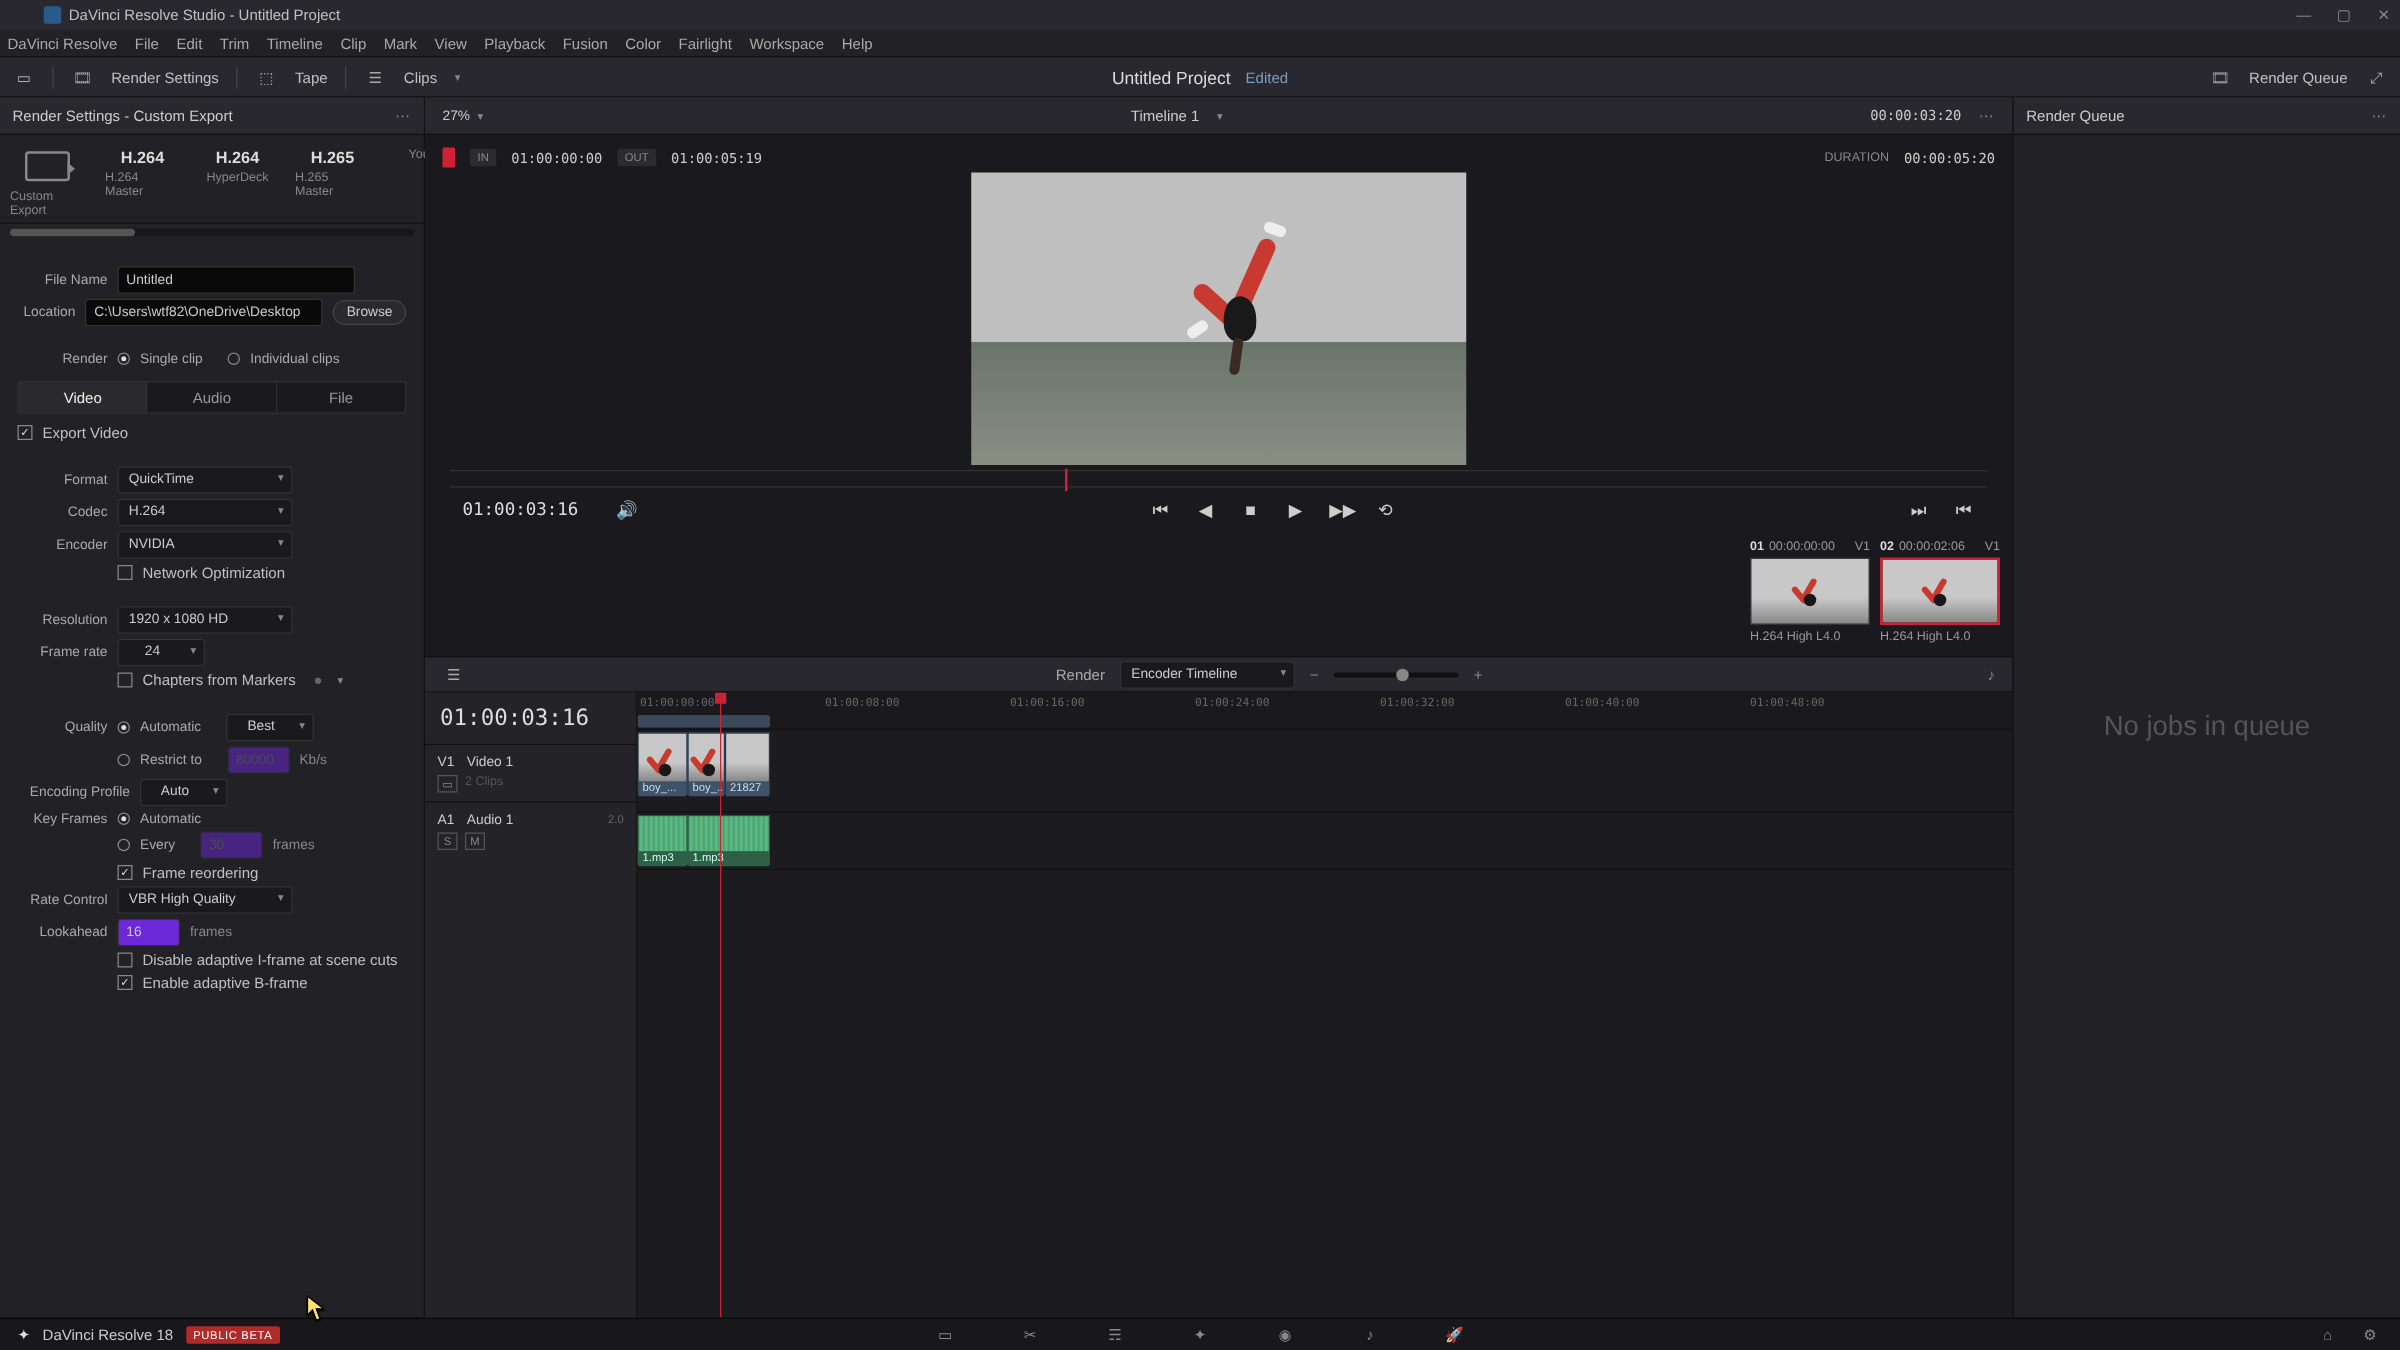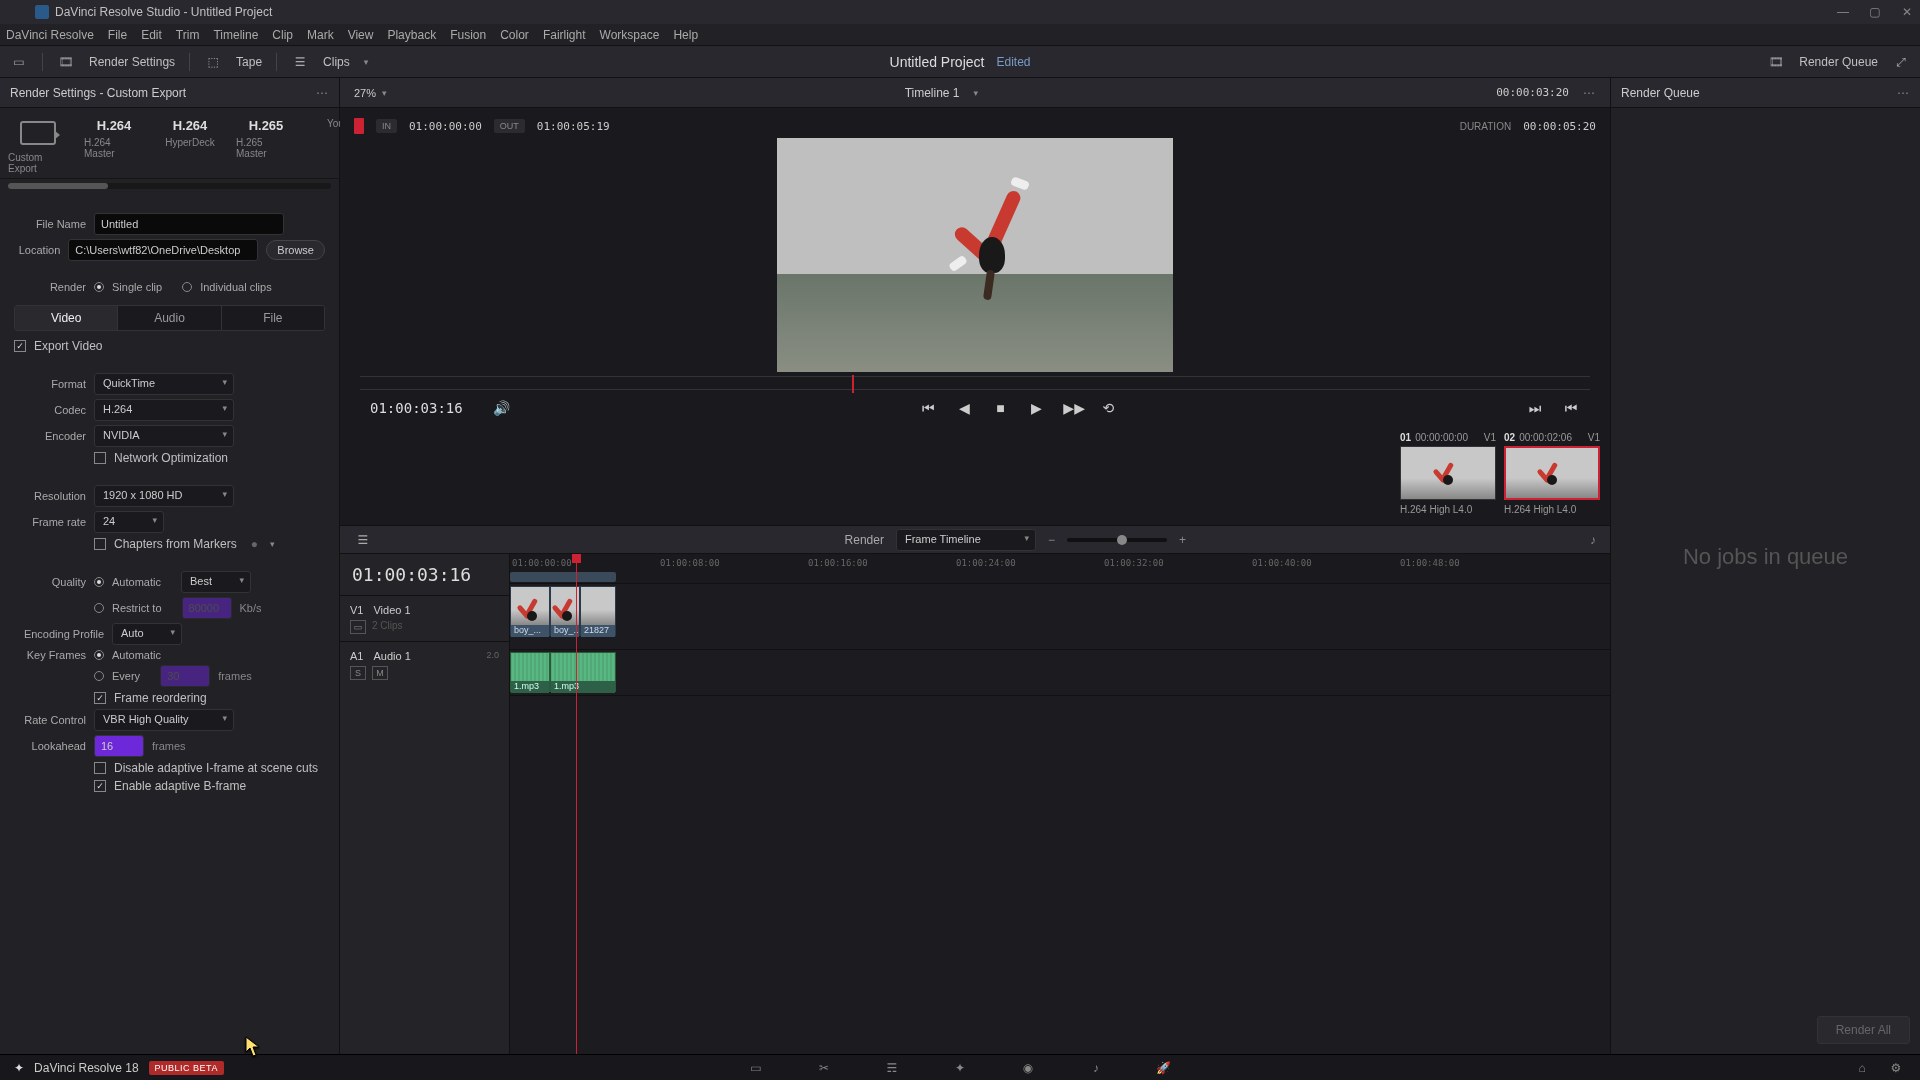--- a/index.html
+++ b/index.html
@@ -53,21 +53,21 @@
 .radio { width: 10px; height: 10px; border-radius: 50%; border: 1px solid #888; display: inline-block; position: relative; cursor:pointer;}
 .radio.on::after { content:''; position:absolute; inset:2px; background:#ddd; border-radius:50%; }
 .radio-label { color: #aaa; font-size: 11px; margin-right: 12px; }
 .tabs { display: flex; margin: 12px 0 8px; border: 1px solid #333; border-radius: 3px; overflow: hidden; }
 .tab { flex:1; text-align: center; padding: 5px 0; color: #999; cursor:pointer; background: #1a1a1e; border-right:1px solid #333;}
 .tab:last-child{border-right:none;}
 .tab.active { background: #2a2a2e; color: #eee; }
 .check { width: 12px; height: 12px; border: 1px solid #888; display: inline-flex; align-items:center; justify-content:center; cursor:pointer; font-size:9px; color:#ddd;}
 .select { background: #1a1a1e; border: 1px solid #333; border-radius: 3px; padding: 3px 22px 3px 8px; color: #ccc; font-size: 11px; height: 22px; position:relative; cursor:pointer; min-width:140px;}
 .select::after { content:'▾'; position:absolute; right:6px; top:3px; color:#888; font-size:9px;}
-.select.narrow{min-width:70px;}
+.select.narrow{min-width:70px;text-align:center;}
 .num-input { background: #6d28d9; border: 1px solid #333; border-radius: 3px; padding: 3px 6px; color: #ccc; width: 50px; font-size: 11px; height:22px;}
 .unit { color: #888; font-size: 11px; }
 .section-gap { height: 12px; }
 .add-btn-wrap { position: absolute; bottom: 8px; left:0; right:0; display:flex; justify-content:center; }
 .add-queue-btn { padding: 6px 20px; background: #2a2a2e; border: 1px solid #555; border-radius: 14px; color: #ddd; font-size: 12px; cursor:pointer; }
 
 
 .center-panel { flex:1; background: #1a1a1e; display: flex; flex-direction: column; }
 .center-top { height: 30px; background: #28282e; display: flex; align-items: center; padding: 0 14px; border-bottom: 1px solid #111; justify-content: space-between;}
 .zoom { color: #ccc; font-size: 11px; display:flex; gap:6px; align-items:center;}
@@ -446,21 +446,21 @@
             </div>
           </div>
         <div class="src-label">H.264 High L4.0</div>
       </div>
     </div>
 
     <div class="tl-toolbar">
       <div class="tb-icon">☰</div>
       <div class="tl-toolbar-right">
         <span style="color:#aaa">Render</span>
-        <div class="select">Frame Timeline</div>
+        <div class="select">Encoder Timeline</div>
         <span style="color:#888">−</span>
         <div class="zoom-slider">
             <div class="zoom-thumb"></div>
           </div>
         <span style="color:#888">+</span>
         <div style="flex:0 0 380px"></div>
         <span style="color:#888">♪</span>
       </div>
     </div>
 
@@ -540,23 +540,20 @@
       </div>
     </div>
   </div>
 
   <div class="right-panel">
     <div class="panel-header">
       <span class="panel-header-title">Render Queue</span>
       <span class="dots">⋯</span>
     </div>
     <div class="queue-body">No jobs in queue</div>
-    <div class="queue-footer">
-      <button class="render-all-btn">Render All</button>
-    </div>
   </div>
 </div>
 
 <div class="pagebar">
   <div class="pagebar-left">
     <span style="color:#ddd">✦</span>
     <span style="color:#ccc">DaVinci Resolve 18</span>
     <span class="ver-badge">PUBLIC BETA</span>
   </div>
   <div class="pagebar-center">

